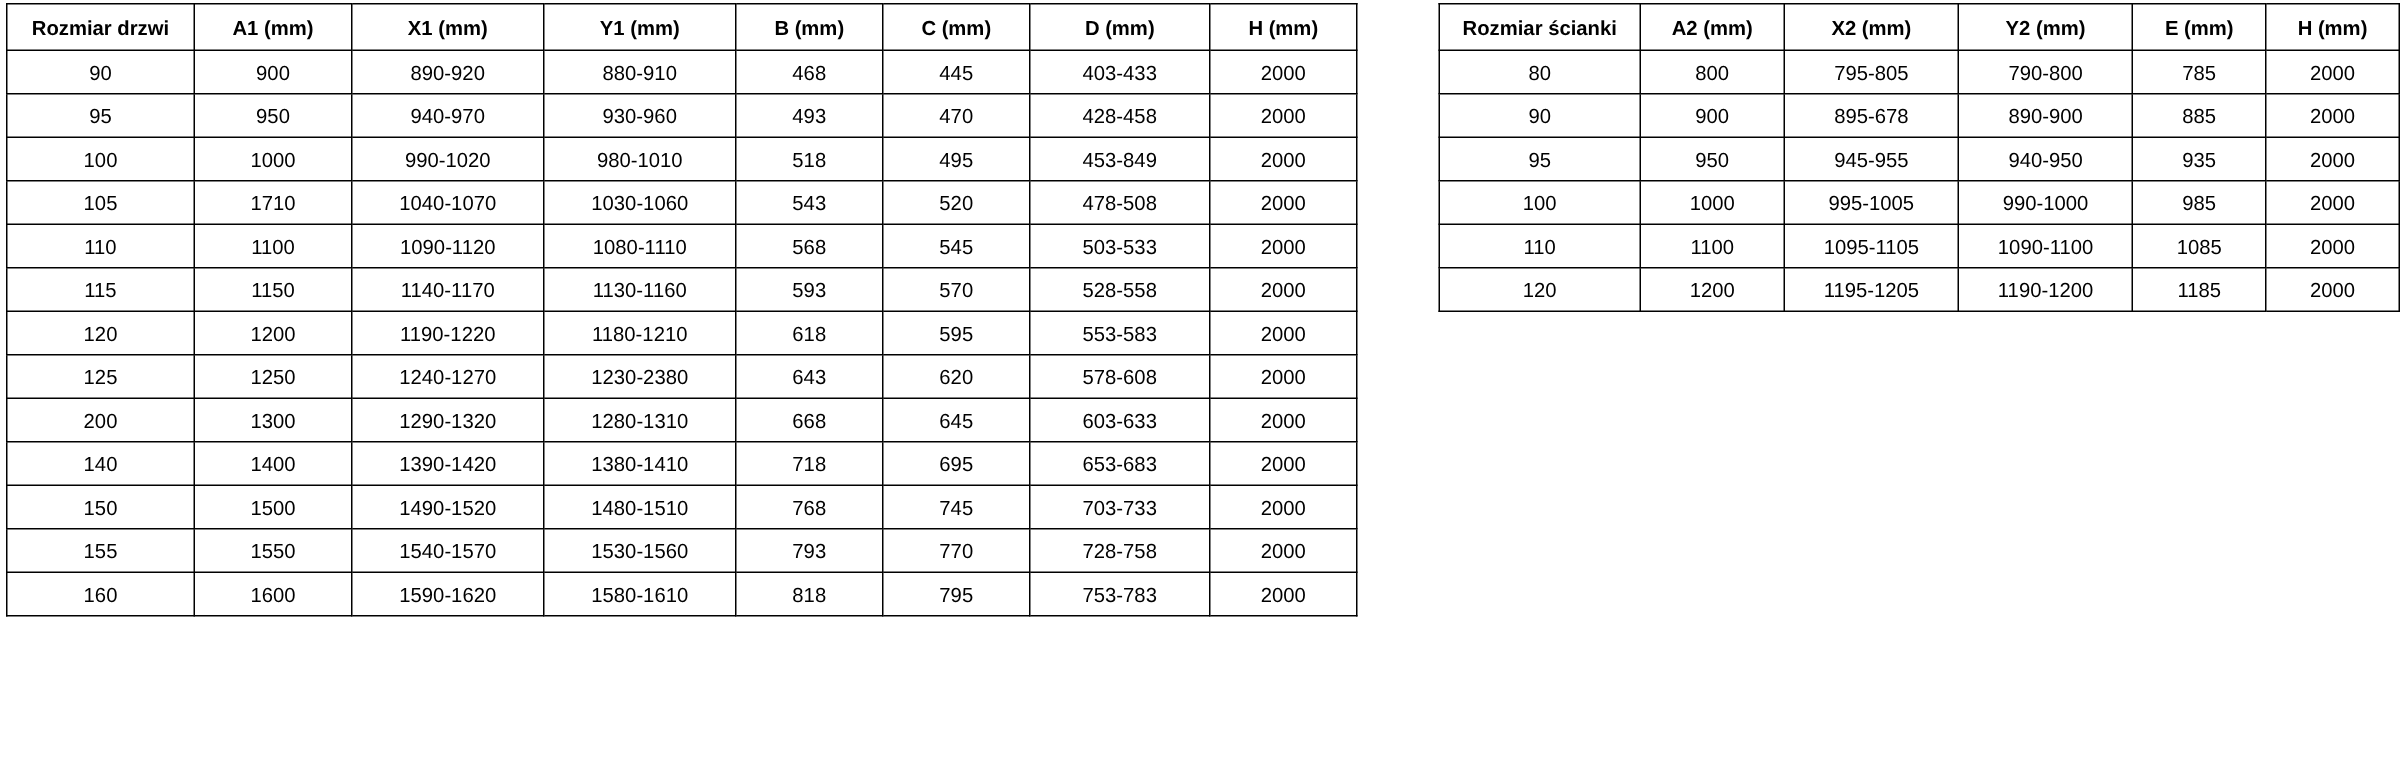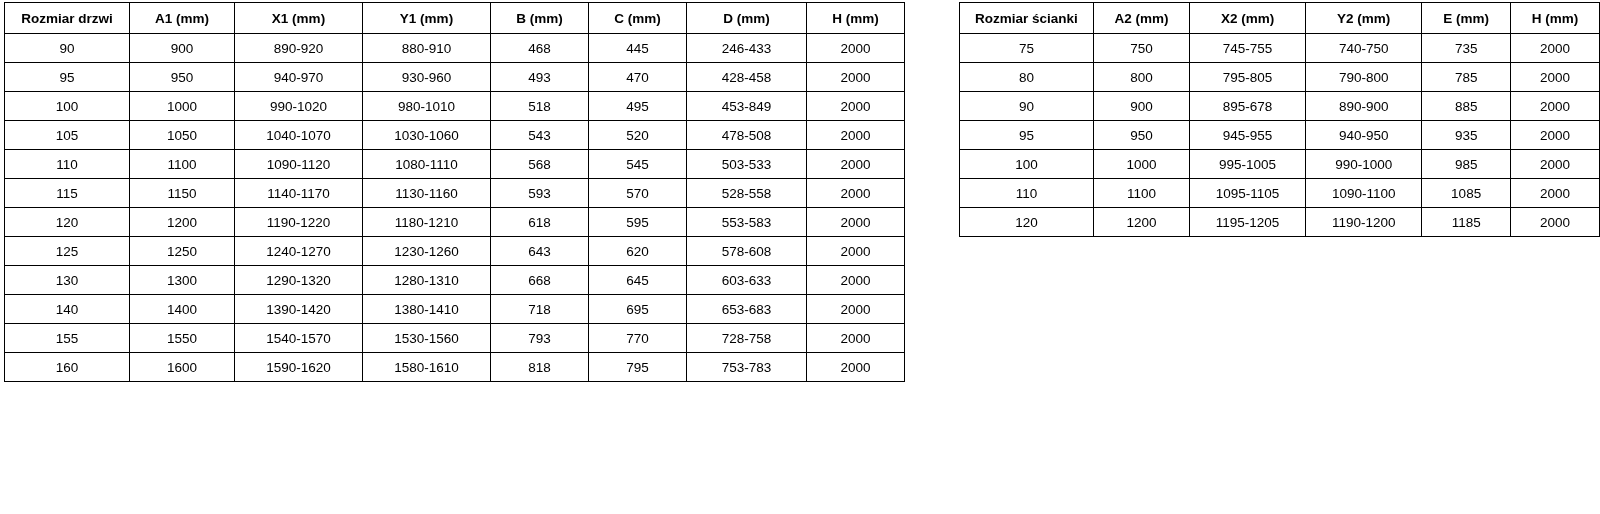--- a/index.html
+++ b/index.html
@@ -99,21 +99,21 @@
           </tr>
       </thead>
       <tbody id="doors-body">
           <tr>
             <td>90</td>
             <td>900</td>
             <td>890-920</td>
             <td>880-910</td>
             <td>468</td>
             <td>445</td>
-            <td>246-433</td>
+            <td>403-433</td>
             <td>2000</td>
           </tr>
           <tr>
             <td>95</td>
             <td>950</td>
             <td>940-970</td>
             <td>930-960</td>
             <td>493</td>
             <td>470</td>
             <td>428-458</td>
@@ -124,21 +124,21 @@
             <td>1000</td>
             <td>990-1020</td>
             <td>980-1010</td>
             <td>518</td>
             <td>495</td>
             <td>453-849</td>
             <td>2000</td>
           </tr>
           <tr>
             <td>105</td>
-            <td>1050</td>
+            <td>1710</td>
             <td>1040-1070</td>
             <td>1030-1060</td>
             <td>543</td>
             <td>520</td>
             <td>478-508</td>
             <td>2000</td>
           </tr>
           <tr>
             <td>110</td>
             <td>1100</td>
@@ -166,44 +166,54 @@
             <td>1180-1210</td>
             <td>618</td>
             <td>595</td>
             <td>553-583</td>
             <td>2000</td>
           </tr>
           <tr>
             <td>125</td>
             <td>1250</td>
             <td>1240-1270</td>
-            <td>1230-1260</td>
+            <td>1230-2380</td>
             <td>643</td>
             <td>620</td>
             <td>578-608</td>
             <td>2000</td>
           </tr>
           <tr>
-            <td>130</td>
+            <td>200</td>
             <td>1300</td>
             <td>1290-1320</td>
             <td>1280-1310</td>
             <td>668</td>
             <td>645</td>
             <td>603-633</td>
             <td>2000</td>
           </tr>
           <tr>
             <td>140</td>
             <td>1400</td>
             <td>1390-1420</td>
             <td>1380-1410</td>
             <td>718</td>
             <td>695</td>
             <td>653-683</td>
+            <td>2000</td>
+          </tr>
+          <tr>
+            <td>150</td>
+            <td>1500</td>
+            <td>1490-1520</td>
+            <td>1480-1510</td>
+            <td>768</td>
+            <td>745</td>
+            <td>703-733</td>
             <td>2000</td>
           </tr>
           <tr>
             <td>155</td>
             <td>1550</td>
             <td>1540-1570</td>
             <td>1530-1560</td>
             <td>793</td>
             <td>770</td>
             <td>728-758</td>
@@ -238,28 +248,20 @@
             <th>Rozmiar ścianki</th>
             <th>A2 (mm)</th>
             <th>X2 (mm)</th>
             <th>Y2 (mm)</th>
             <th>E (mm)</th>
             <th>H (mm)</th>
           </tr>
       </thead>
       <tbody id="walls-body">
           <tr>
-            <td>75</td>
-            <td>750</td>
-            <td>745-755</td>
-            <td>740-750</td>
-            <td>735</td>
-            <td>2000</td>
-          </tr>
-          <tr>
             <td>80</td>
             <td>800</td>
             <td>795-805</td>
             <td>790-800</td>
             <td>785</td>
             <td>2000</td>
           </tr>
           <tr>
             <td>90</td>
             <td>900</td>

